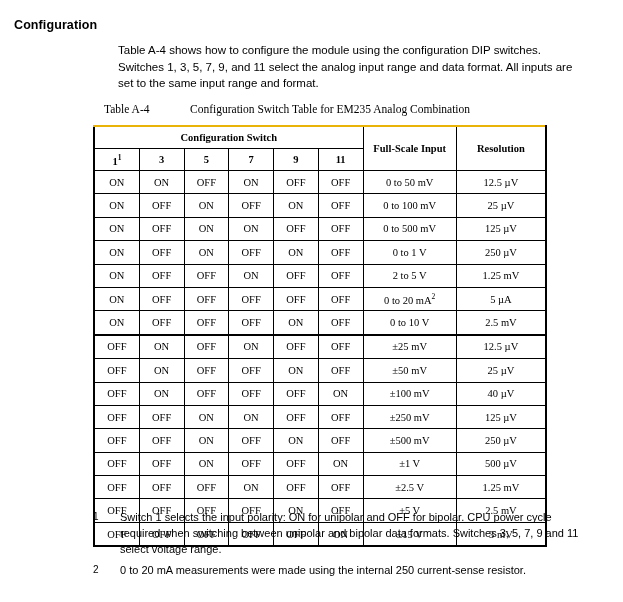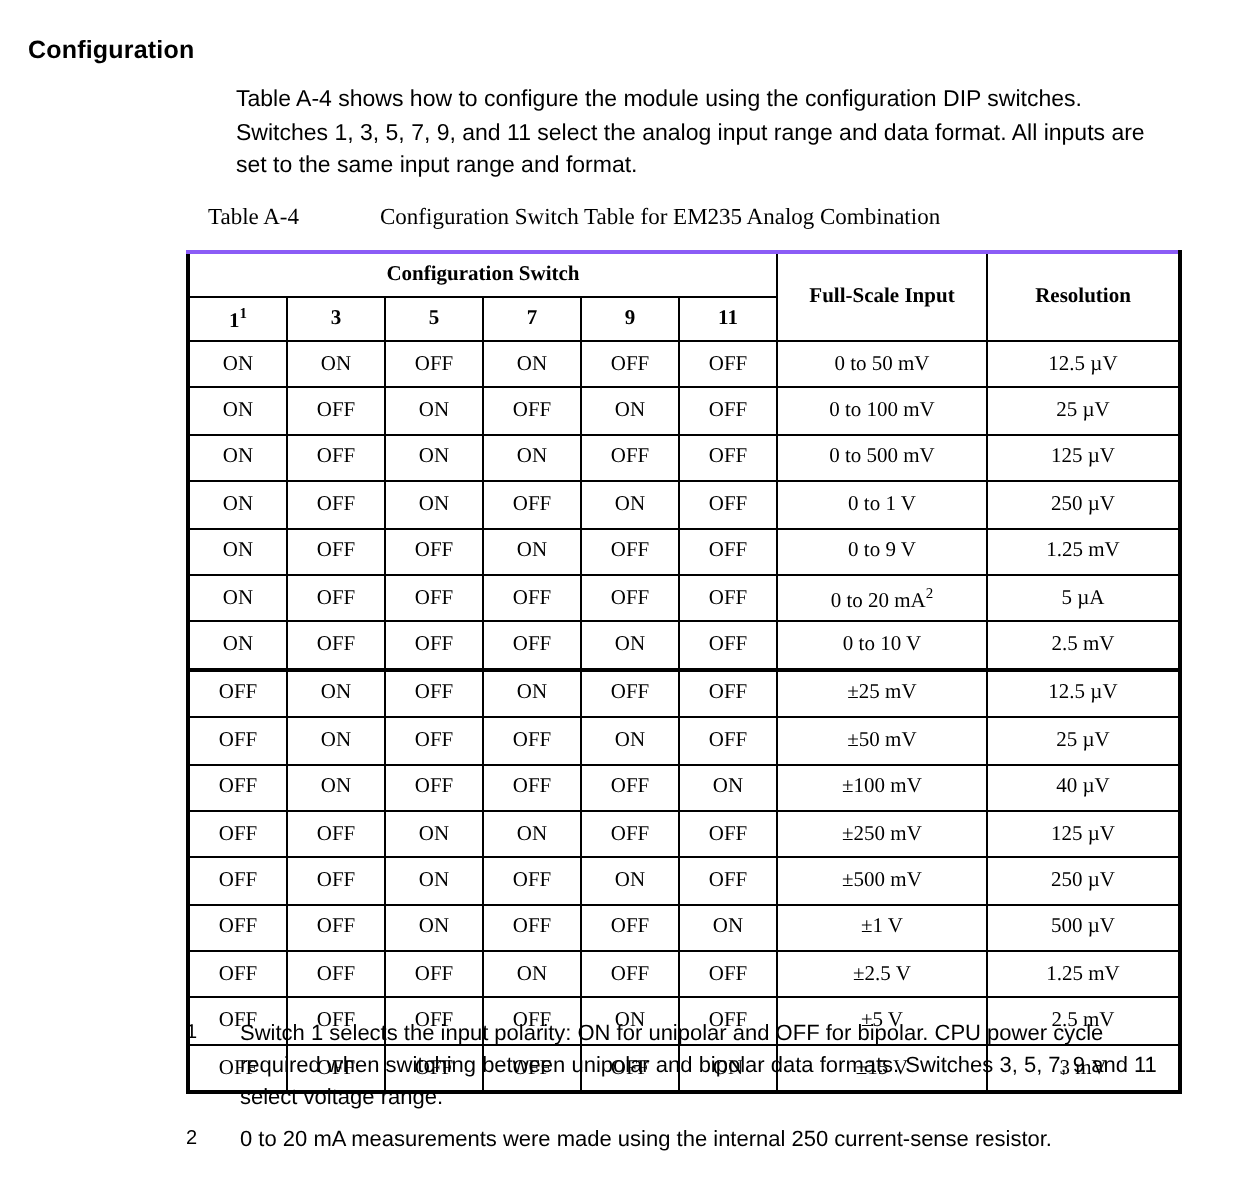--- a/index.html
+++ b/index.html
@@ -10,21 +10,21 @@
     width: 623px;
     height: 602px;
     background: #ffffff;
     font-family: "Liberation Serif", serif;
     color: #000000;
     position: relative;
     overflow: hidden;
   }
   .page {
     position: relative;
-    width: 623px;
+    width: 547px;
     height: 602px;
   }
   .section-title {
     position: absolute;
     left: 14px;
     top: 18px;
     font-family: "Liberation Sans", sans-serif;
     font-weight: bold;
     font-size: 12.5px;
     letter-spacing: 0.1px;
@@ -82,21 +82,21 @@
   table.cfg td.fsi {
     width: 104px;
   }
   table.cfg td.res {
     width: 95px;
   }
   table.cfg tr.band-end td {
     border-bottom: 2px solid #000000;
   }
   table.cfg .outer-top th {
-    border-top: 2px solid #8b5cf6;
+    border-top: 2px solid #eab308;
   }
   table.cfg .first-col {
     border-left: 2px solid #000000;
   }
   table.cfg .last-col {
     border-right: 2px solid #000000;
     margin-top: 38px;
   }
   table.cfg tr.last-row td {
     border-bottom: 2px solid #000000;
@@ -207,21 +207,21 @@
         <td class="res last-col">250 µV</td>
       </tr>
 
       <tr>
         <td class="sw first-col">ON</td>
         <td class="sw">OFF</td>
         <td class="sw">OFF</td>
         <td class="sw">ON</td>
         <td class="sw">OFF</td>
         <td class="sw">OFF</td>
-        <td class="fsi">0 to 9 V</td>
+        <td class="fsi">2 to 5 V</td>
         <td class="res last-col">1.25 mV</td>
       </tr>
 
       <tr>
         <td class="sw first-col">ON</td>
         <td class="sw">OFF</td>
         <td class="sw">OFF</td>
         <td class="sw">OFF</td>
         <td class="sw">OFF</td>
         <td class="sw">OFF</td>

